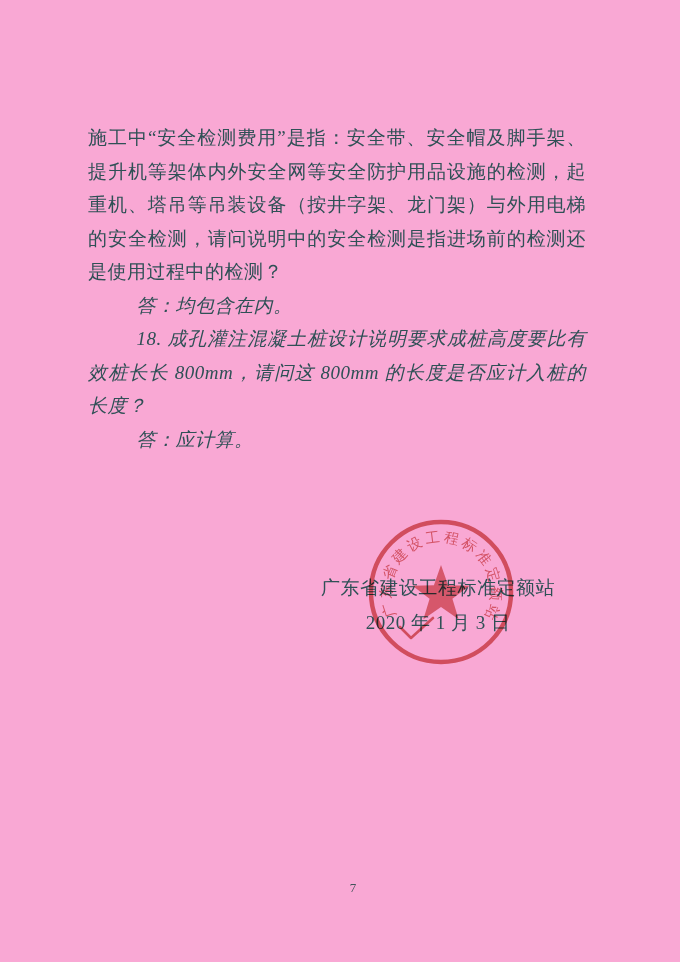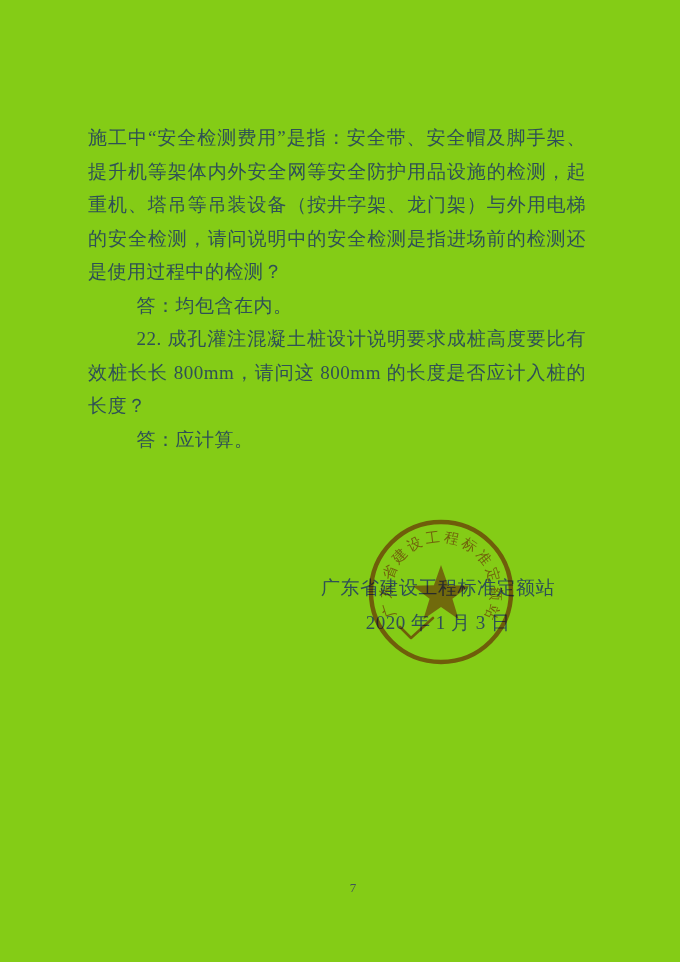--- a/index.html
+++ b/index.html
@@ -5,40 +5,41 @@
   html, body {
     margin: 0;
     padding: 0;
     background: #e8e8e8;
   }
   .page {
     position: relative;
     width: 680px;
     height: 962px;
     margin: 0 auto;
-    background: #84cc16;
+    background: #f9a8d4;
     overflow: hidden;
     font-family: "Liberation Serif", "DejaVu Serif", serif;
   }
   .body-text {
     position: absolute;
     left: 88px;
     top: 121px;
     width: 498px;
     color: #2f5056;
     font-size: 19px;
     line-height: 33.5px;
     letter-spacing: 0.5px;
     text-align: justify;
   }
   .body-text p {
     margin: 0;
   }
   .body-text p.indent {
     text-indent: 2.55em;
+    font-style: italic;
   }
   .signature {
     position: absolute;
     left: 268px;
     top: 570px;
     width: 340px;
     text-align: center;
     color: #2f5056;
     font-size: 19px;
     line-height: 35px;
@@ -65,21 +66,21 @@
   }
 </style>
 </head>
 <body>
 
 <div class="page">
 
   <div class="body-text">
     <p class="no-indent">施工中“安全检测费用”是指：安全带、安全帽及脚手架、提升机等架体内外安全网等安全防护用品设施的检测，起重机、塔吊等吊装设备（按井字架、龙门架）与外用电梯的安全检测，请问说明中的安全检测是指进场前的检测还是使用过程中的检测？</p>
     <p class="indent">答：均包含在内。</p>
-    <p class="indent">22. 成孔灌注混凝土桩设计说明要求成桩高度要比有效桩长长 800mm，请问这 800mm 的长度是否应计入桩的长度？</p>
+    <p class="indent">18. 成孔灌注混凝土桩设计说明要求成桩高度要比有效桩长长 800mm，请问这 800mm 的长度是否应计入桩的长度？</p>
     <p class="indent">答：应计算。</p>
   </div>
 
   <div class="signature">
     <div>广东省建设工程标准定额站</div>
     <div>2020 年 1 月 3 日</div>
   </div>
 
   <div class="stamp">
     <svg width="150" height="150" viewBox="0 0 150 150">

